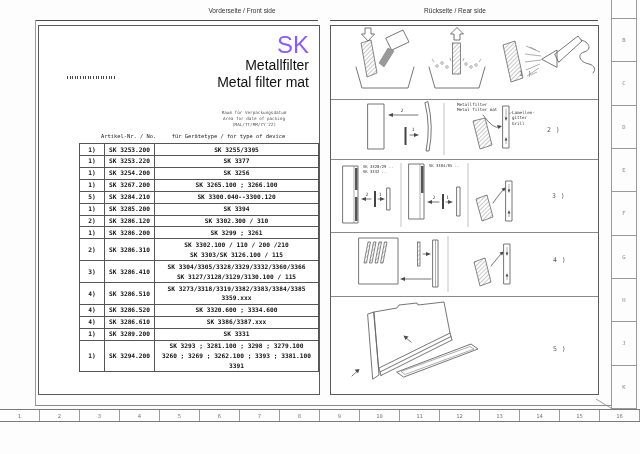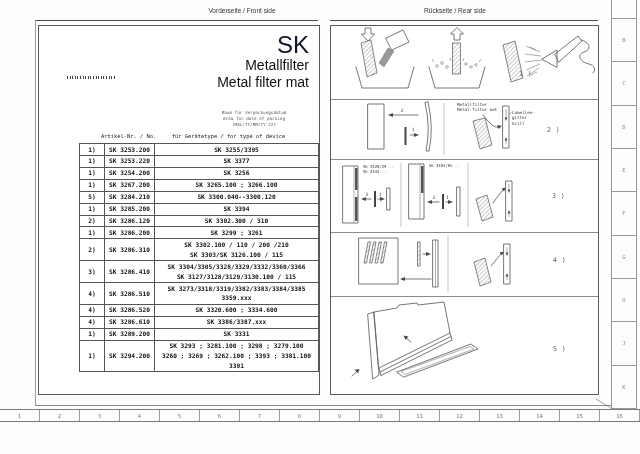--- a/index.html
+++ b/index.html
@@ -17,21 +17,21 @@
   .sheet-left{position:absolute;left:35px;top:20px;width:0;height:385px;border-left:1px solid #9a9a9a;}
   .sheet-bottom{position:absolute;left:35px;top:405px;width:577px;height:0;border-top:1px solid #8a8a8a;}
 
   
   .panel{position:absolute;top:25px;height:368px;border:1px solid #5a5a5a;background:#fff;}
   .front-panel{left:38px;width:280px;}
   .rear-panel{left:330px;width:267px;}
 
   
   .title{position:absolute;right:10px;top:7px;font-family:"Liberation Sans",sans-serif;
-         font-size:24px;line-height:1;color:#0f172a;}
+         font-size:24px;line-height:1;color:#8b5cf6;}
   .sub{position:absolute;right:10px;font-family:"Liberation Sans",sans-serif;font-size:14px;
        line-height:1;color:#111;}
   .sub-de{top:32px;}
   .sub-en{top:49px;}
   .barcode{position:absolute;left:28px;top:50px;width:49px;height:3px;
            background:repeating-linear-gradient(90deg,#444 0 1px,transparent 1px 2.6px);}
   .pack-note{position:absolute;left:150px;top:84px;width:130px;text-align:center;
              font-size:4.3px;line-height:1.4;color:#555;}
 
   

